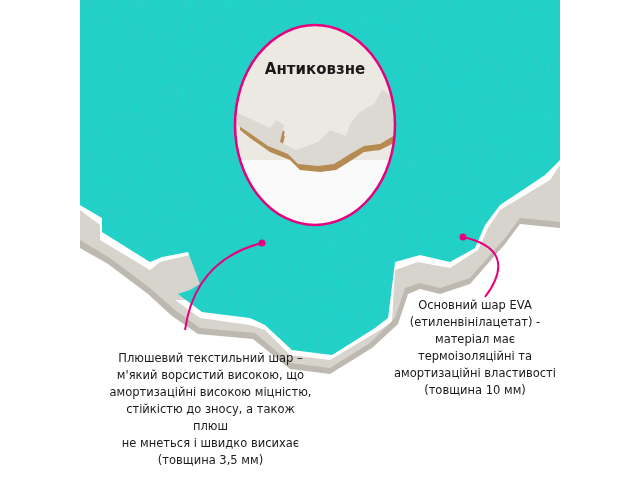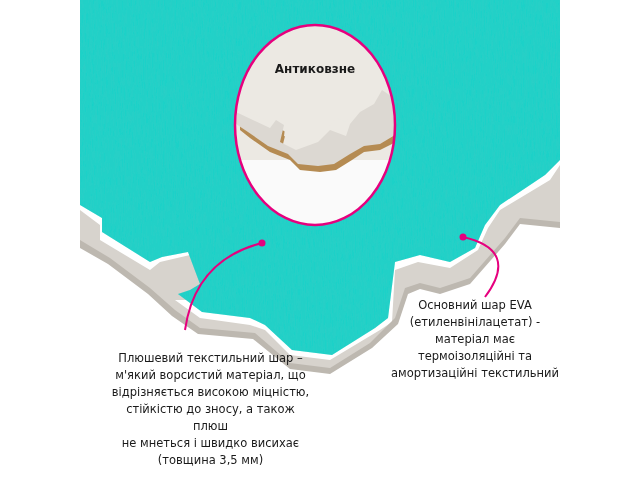--- a/index.html
+++ b/index.html
@@ -1,20 +1,20 @@
 <!DOCTYPE html>
 <html><head>
   <meta charset="utf-8">
   <style>
     html, body { margin: 0; padding: 0; }
     body { width: 640px; height: 480px; background: #ffffff; position: relative; overflow: hidden; font-family: "DejaVu Sans", sans-serif; }
     .scene { position: absolute; left: 0; top: 0; width: 640px; height: 480px; }
     .label { position: absolute; text-align: center; color: #1a1a1a; font-size: 11.5px; line-height: 17px; }
     .label .title { font-weight: normal; }
-    .inset-text { position: absolute; left: 256px; top: 62px; width: 118px; text-align: center; font-size: 12px; font-weight: bold; line-height: 15px; color: #1a1a1a; }
+    .inset-text { position: absolute; left: 256px; top: 62px; width: 118px; text-align: center; font-size: 15px; font-weight: bold; line-height: 15px; color: #1a1a1a; }
   </style>
 </head>
 <body>
 
 <svg class="scene" viewBox="0 0 640 480" xmlns="http://www.w3.org/2000/svg">
   <defs>
     <filter id="fur" x="0" y="0" width="100%" height="100%">
       <feTurbulence type="fractalNoise" baseFrequency="0.9 0.08" numOctaves="2" seed="3" result="n"></feTurbulence>
       <feColorMatrix in="n" type="matrix" values="0 0 0 0 0.05  0 0 0 0 0.55  0 0 0 0 0.52  0 0 0 0.35 0" result="c"></feColorMatrix>
       <feComposite in="c" in2="SourceGraphic" operator="in" result="t"></feComposite>
@@ -55,26 +55,27 @@
     <circle cx="463" cy="237" r="3.5" fill="#e6007e"></circle>
   </g>
 </svg>
 
 <div class="inset-text">
   <div>Антиковзне</div>
 </div>
 
 <div class="label" style="left:108px; top:350px; width:205px;">
   <div class="title">Плюшевий текстильний шар –</div>
-  <div>м'який ворсистий матеріал, що</div>
-  <div>відрізняється високою міцністю,</div>
+  <div>м'який ворсистий високою, що</div>
+  <div>амортизаційні високою міцністю,</div>
   <div>стійкістю до зносу, а також плюш</div>
   <div>не мнеться і швидко висихає</div>
   <div>(товщина 3,5 мм)</div>
 </div>
 
 <div class="label" style="left:380px; top:297px; width:190px;">
   <div class="title">Основний шар EVA</div>
   <div>(етиленвінілацетат) -</div>
   <div>матеріал  має</div>
   <div>термоізоляційні та</div>
-  <div>амортизаційні текстильний</div>
+  <div>амортизаційні властивості</div>
+  <div>(товщина 10 мм)</div>
 </div>
 
 </body></html>

